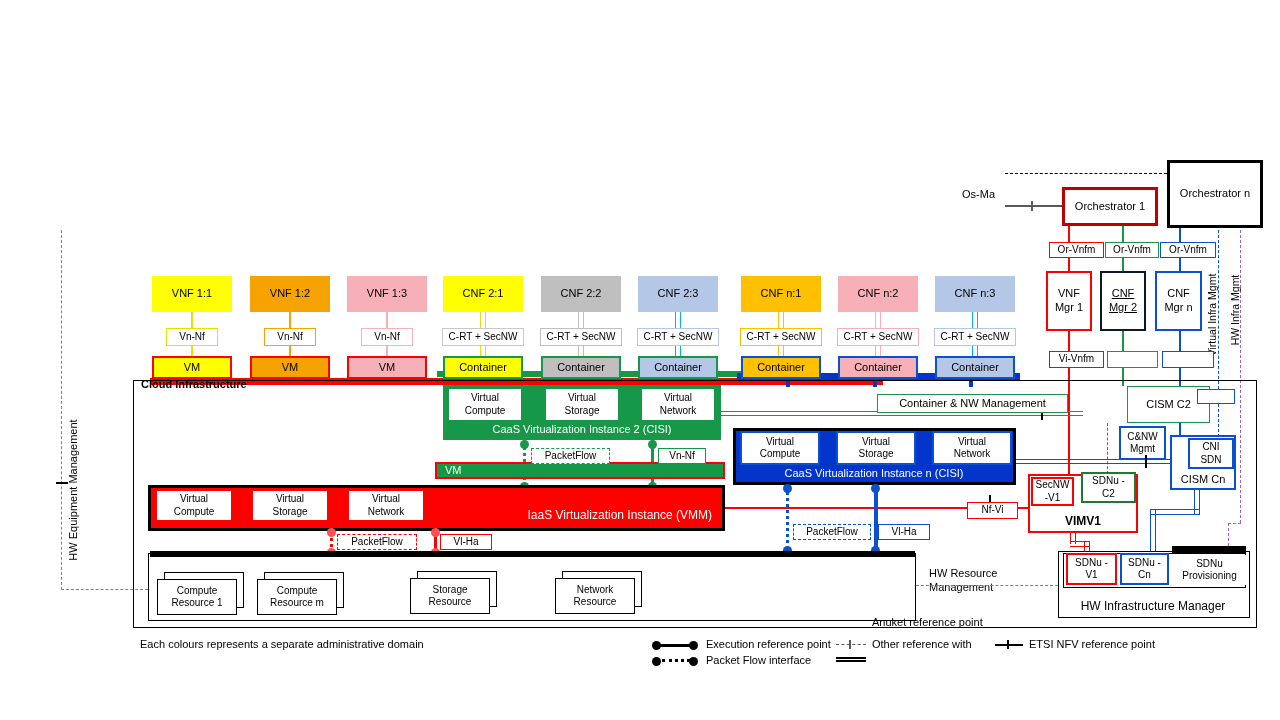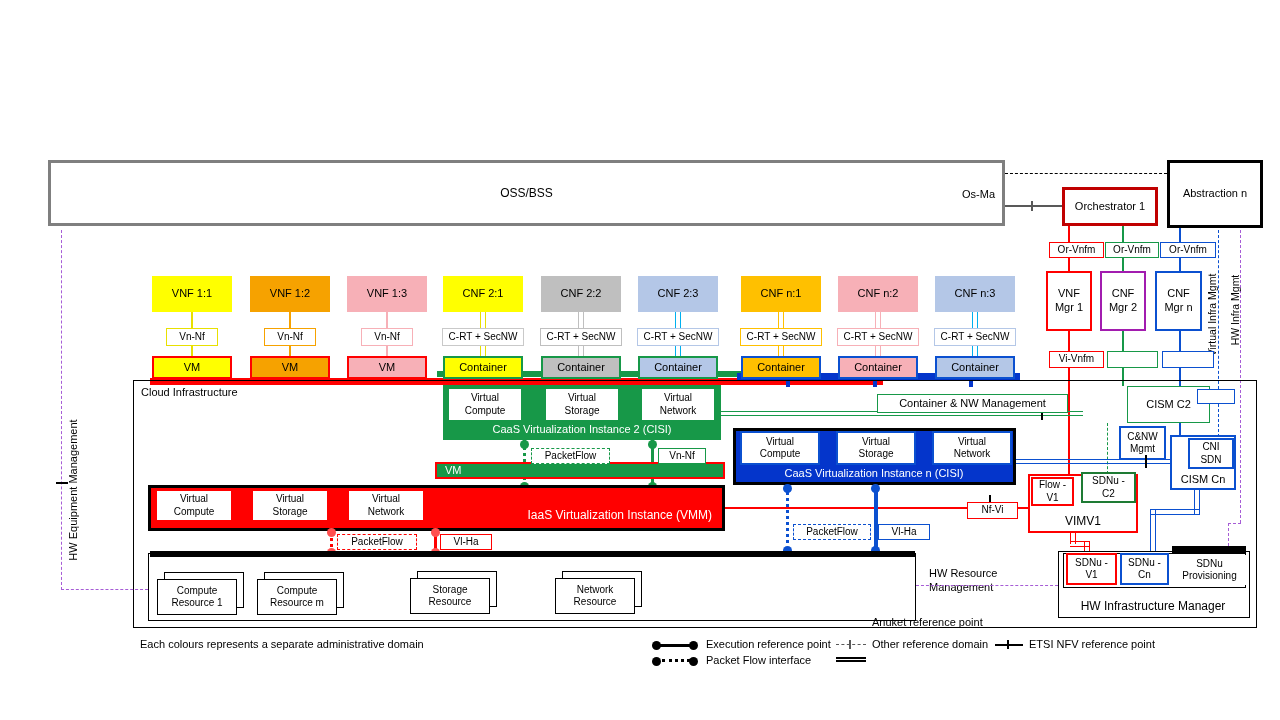--- a/index.html
+++ b/index.html
@@ -12,23 +12,20 @@
   .lab{font-size:10px;line-height:1.25;}
   .t11{font-size:11px;line-height:1.25;}
   .t12{font-size:12px;}
   .rot{transform:rotate(-90deg);white-space:nowrap;font-size:11px;text-align:center;}
 </style>
 </head>
 <body>
 
 <div id="stage">
 
-  <div class="box cc t12" style="left:48px;top:160px;width:957px;height:66px;border:3px solid #7F7F7F;">
-    <span>OSS/BSS</span>
-  </div>
 
   <div class="abs" style="left:1005px;top:173px;width:162px;border-top:1.5px dashed #000;"></div>
 
   <div class="abs" style="left:1005px;top:205px;width:57px;height:2px;background:#595959;"></div>
   <div class="abs" style="left:1031px;top:201px;width:2px;height:10px;background:#595959;"></div>
   <div class="abs lab" style="left:962px;top:188px;font-size:11px;">Os-Ma</div>
 
   <div class="abs" style="left:1068px;top:226px;width:1.5px;height:250px;background:#FF0000;"></div>
   <div class="abs" style="left:1122px;top:226px;width:1.5px;height:160px;background:#179848;"></div>
   <div class="abs" style="left:1179px;top:228px;width:1.5px;height:207px;background:#0B50D0;"></div>
@@ -38,37 +35,37 @@
   <div class="abs" style="left:1240px;top:230px;width:0;height:293px;border-left:1.5px dashed #A65CD6;"></div>
   <div class="abs" style="left:1228px;top:523px;width:13px;border-top:1.5px dashed #A65CD6;"></div>
   <div class="abs" style="left:1228px;top:523px;width:0;height:28px;border-left:1.5px dashed #A65CD6;"></div>
   <div class="abs rot" style="left:1153px;top:308px;width:120px;height:14px;font-size:10.5px;">Virtual Infra Mgmt</div>
   <div class="abs rot" style="left:1186px;top:303px;width:100px;height:14px;font-size:10.5px;">HW Infra Mgmt</div>
 
   <div class="box cc t11" style="left:1062px;top:187px;width:96px;height:39px;border:3.5px solid #C00000;">
     <span style="width:80px">Orchestrator 1</span>
   </div>
   <div class="box cc t11" style="left:1167px;top:160px;width:96px;height:68px;border:3.5px solid #000;">
-    <span style="width:80px">Abstraction n</span>
+    <span style="width:80px">Orchestrator n</span>
   </div>
 
   <div class="box cc lab" style="left:1049px;top:242px;width:55px;height:16px;border:1.5px solid #FF0000;">
     <span>Or-Vnfm</span>
     </div>
   <div class="box cc lab" style="left:1105px;top:242px;width:54px;height:16px;border:1.5px solid #179848;">
     <span>Or-Vnfm</span>
     </div>
   <div class="box cc lab" style="left:1160px;top:242px;width:56px;height:16px;border:1.5px solid #0B50D0;">
     <span>Or-Vnfm</span>
     </div>
 
   <div class="box cc t11" style="left:1046px;top:271px;width:46px;height:60px;border:2px solid #FF0000;">
     <span style="width:30px">VNF Mgr 1</span>
     </div>
-  <div class="box cc t11" style="left:1100px;top:271px;width:46px;height:60px;border:2px solid #a21caf;">
+  <div class="box cc t11" style="left:1100px;top:271px;width:46px;height:60px;border:2px solid #0f172a;text-decoration:underline;">
     <span style="width:30px">CNF Mgr 2</span>
     </div>
   <div class="box cc t11" style="left:1155px;top:271px;width:47px;height:60px;border:2px solid #0B50D0;">
     <span style="width:30px">CNF Mgr n</span>
     </div>
 
   <div class="box cc lab" style="left:1049px;top:351px;width:55px;height:17px;border:1.5px solid #FF0000;">
     <span>Vi-Vnfm</span>
     </div>
   <div class="box" style="left:1107px;top:351px;width:51px;height:17px;border:1.5px solid #179848;"></div>
@@ -169,21 +166,21 @@
       <span>Container</span>
     </div>
   <div class="box cc t11" style="left: 838px; top: 356px; width: 80px; height: 23px; border: 2.5px solid rgb(11, 80, 208); background-color: rgb(247, 176, 183);">
       <span>Container</span>
     </div>
   <div class="box cc t11" style="left: 935px; top: 356px; width: 80px; height: 23px; border: 2.5px solid rgb(11, 80, 208); background-color: rgb(180, 199, 231);">
       <span>Container</span>
     </div>
 
   <div class="abs" style="left:133px;top:380px;width:1124px;height:248px;border:1.5px solid #000;"></div>
-  <div class="abs t11" style="left:141px;top:386px;">Cloud  Infrastructure</div>
+  <div class="abs t11" style="left:141px;top:378px;font-weight:bold;">Cloud  Infrastructure</div>
 
   <div class="abs" style="left:443px;top:385px;width:278px;height:55px;background:#179848;">
     <div class="box cc lab" style="left:5px;top:3px;width:74px;height:33px;border:1.5px solid #179848;">
         <span style="width:52px">Virtual Compute</span>
       </div>
     <div class="box cc lab" style="left:102px;top:3px;width:74px;height:33px;border:1.5px solid #179848;">
         <span style="width:52px">Virtual Storage</span>
       </div>
     <div class="box cc lab" style="left:198px;top:3px;width:74px;height:33px;border:1.5px solid #179848;">
         <span style="width:52px">Virtual Network</span>
@@ -294,26 +291,26 @@
   <div class="dot" style="left:871px;top:484px;width:9px;height:9px;background:#0B50D0;"></div>
   <div class="dot" style="left:871px;top:546px;width:9px;height:9px;background:#0B50D0;"></div>
   <div class="box cc lab" style="left:793px;top:524px;width:78px;height:16px;border:1.5px dashed #0B50D0;">
     <span>PacketFlow</span>
     </div>
   <div class="box cc lab" style="left:878px;top:524px;width:52px;height:16px;border:1.5px solid #0B50D0;">
     <span>Vl-Ha</span>
     </div>
 
   <div class="box" style="left:1028px;top:474px;width:110px;height:59px;border:2px solid #FF0000;">
-    <div class="abs cc t12" style="left:0;top:36px;width:106px;height:18px;">
+    <div class="abs cc t12" style="left:0;top:36px;width:106px;height:18px;font-weight:bold;">
         <span>VIMV1</span>
       </div>
   </div>
   <div class="box cc lab" style="left:1031px;top:477px;width:43px;height:29px;border:2px solid #FF0000;">
-    <span style="width:34px">Flow -V1</span>
+    <span style="width:34px">SecNW -V1</span>
     </div>
   <div class="box cc lab" style="left:1081px;top:472px;width:55px;height:31px;border:2px solid #1E7B34;">
     <span style="width:36px">SDNu -C2</span>
     </div>
 
   <div class="abs" style="left:1070px;top:533px;width:6px;height:11px;border-left:1.5px solid #FF0000;border-right:1.5px solid #FF0000;"></div>
   <div class="abs" style="left:1070px;top:541px;width:19px;height:6px;border-top:1.5px solid #FF0000;border-bottom:1.5px solid #FF0000;"></div>
   <div class="abs" style="left:1084px;top:541px;width:6px;height:12px;border-left:1.5px solid #FF0000;border-right:1.5px solid #FF0000;"></div>
 
   <div class="abs" style="left:1194px;top:490px;width:6px;height:24px;border-left:1.5px solid #0B50D0;border-right:1.5px solid #0B50D0;"></div>
@@ -372,21 +369,21 @@
   <div class="dot" style="left:689px;top:641px;width:9px;height:9px;background:#000;"></div>
   <div class="abs t11" style="left:706px;top:638px;">Execution reference point</div>
 
   <div class="dot" style="left:652px;top:657px;width:9px;height:9px;background:#000;"></div>
   <div class="abs" style="left:662px;top:659px;width:28px;border-top:3px dotted #000;"></div>
   <div class="dot" style="left:689px;top:657px;width:9px;height:9px;background:#000;"></div>
   <div class="abs t11" style="left:706px;top:654px;">Packet Flow interface</div>
 
   <div class="abs" style="left:836px;top:644px;width:30px;border-top:1.5px dashed #595959;"></div>
   <div class="abs" style="left:849px;top:640px;width:1.5px;height:9px;background:#595959;"></div>
-  <div class="abs t11" style="left:872px;top:638px;">Other reference domain</div>
+  <div class="abs t11" style="left:872px;top:638px;">Other reference with</div>
 
   <div class="abs" style="left:836px;top:657px;width:30px;height:5px;border-top:2px solid #000;border-bottom:2px solid #000;"></div>
   <div class="abs t11" style="left:872px;top:616px;">Anuket reference point</div>
 
   <div class="abs" style="left:995px;top:644px;width:28px;height:1.5px;background:#000;"></div>
   <div class="abs" style="left:1007px;top:640px;width:1.5px;height:9px;background:#000;"></div>
   <div class="abs t11" style="left:1029px;top:638px;">ETSI NFV reference point</div>
 
 </div>
 

